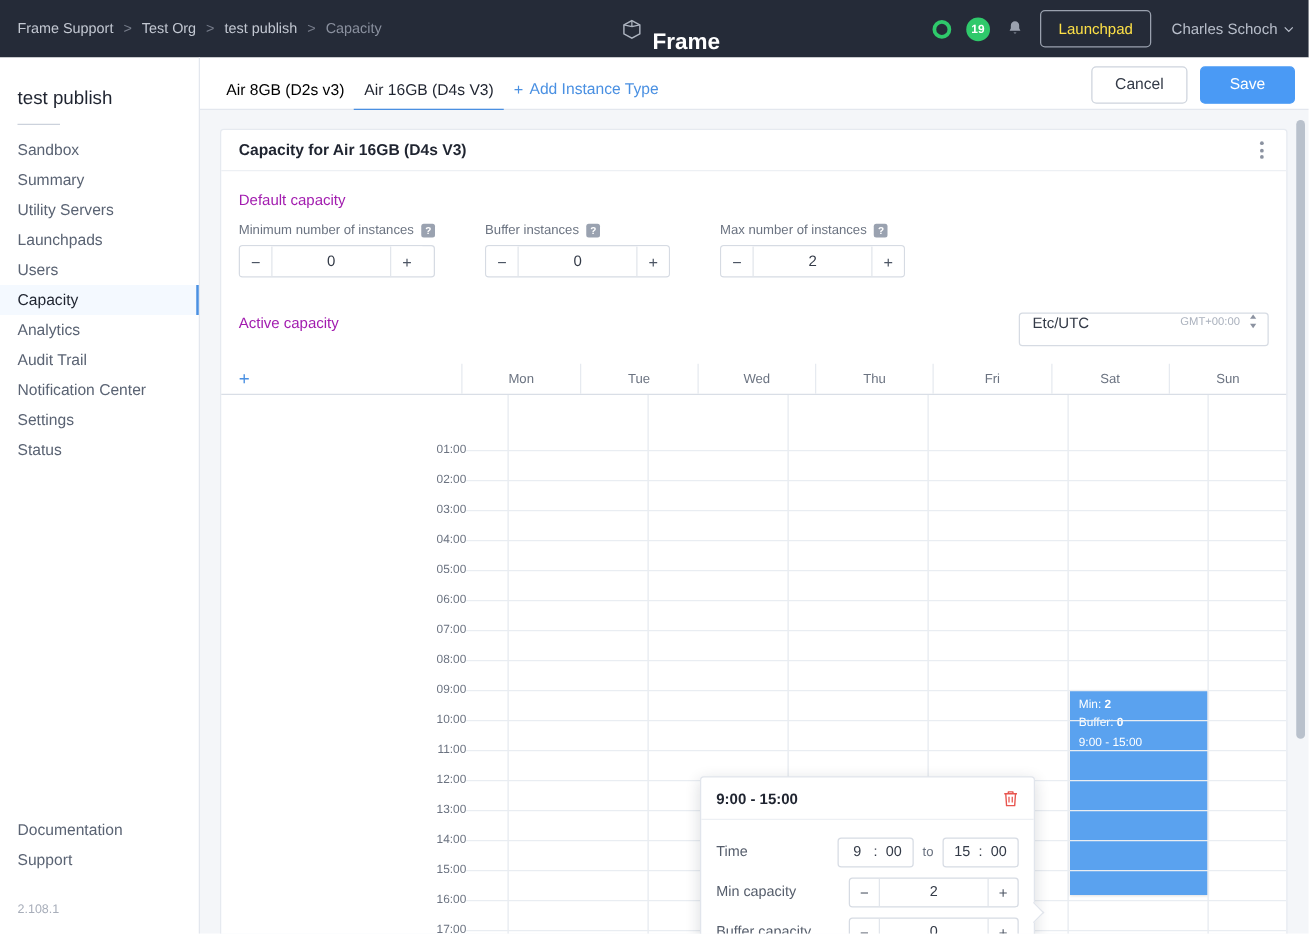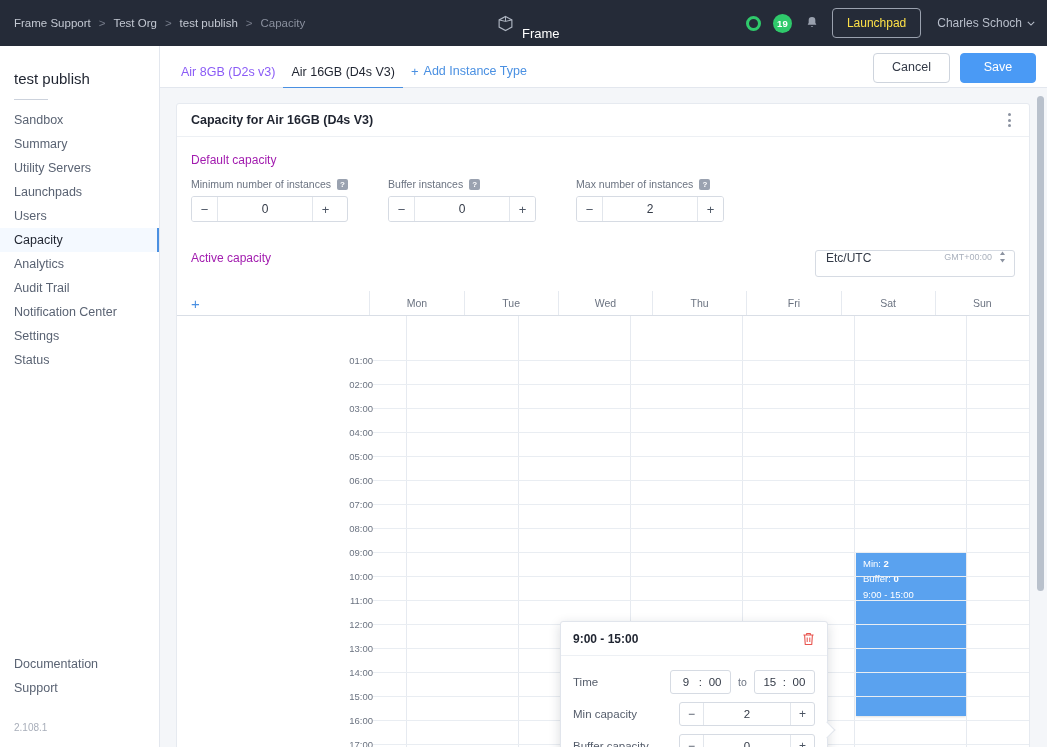--- a/index.html
+++ b/index.html
@@ -18,21 +18,21 @@
   }
   .breadcrumb { display: flex; align-items: center; padding-left: 14px; gap: 0; }
   .bc-item { font-size: 11.5px; color: #c3c8d2; white-space: nowrap; }
   .bc-item.muted { color: #8a909e; }
   .bc-sep { font-size: 11.5px; color: #767c8a; margin: 0 8px; }
 
   .brand {
     position: absolute; left: 497px; top: 0; height: 46px;
     display: flex; align-items: center; gap: 8px;
   }
-  .brand-name { color: #ffffff; font-size: 13px; font-weight: normal; margin-top: 20px; }
+  .brand-name { color: #ffffff; font-size: 18px; font-weight: bold; margin-top: 20px; }
   .cube { width: 17px; height: 17px; display: block; }
 
   .topright {
     position: absolute; right: 12px; top: 0; height: 46px;
     display: flex; align-items: center; gap: 12px;
   }
   .ring {
     width: 15px; height: 15px; border-radius: 50%;
     border: 3px solid #2fc96b; background: transparent;
   }
@@ -82,21 +82,21 @@
   .version { font-size: 10px; color: #a8aeba; padding: 22px 0 6px 14px; }
 
   
   .tabbar {
     position: absolute; left: 160px; top: 46px; width: 887px; height: 42px;
     background: #ffffff; border-bottom: 1px solid #e3e7ee;
   }
   .tabs { position: absolute; left: 13px; top: 0; height: 42px; display: flex; align-items: flex-end; }
   .tab {
     font-size: 12.5px; padding: 0 8px 10px 8px; cursor: pointer;
-    color: #8b5cf6; position: relative; line-height: 1;
+    color: #000000; position: relative; line-height: 1;
   }
   .tab.active { color: #1f2430; }
   .tab.active::after {
     content: ""; position: absolute; left: 0; right: 0; bottom: -1px;
     height: 2.5px; background: #4a90e2;
   }
   .add-type {
     font-size: 12.5px; color: #4a90e2; cursor: pointer;
     padding: 0 8px 10px 8px; display: flex; align-items: center; gap: 5px;
   }

